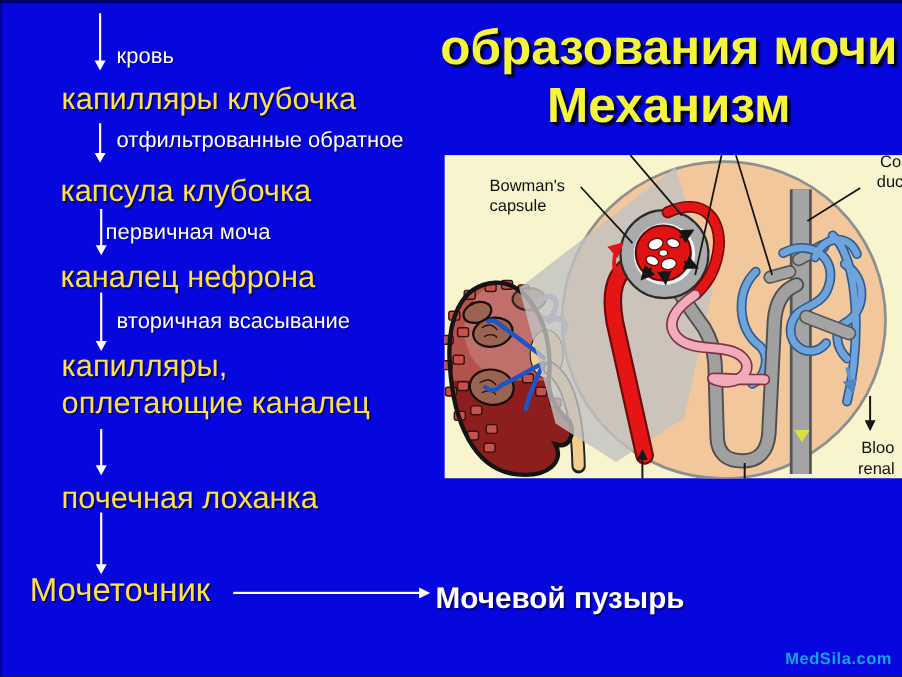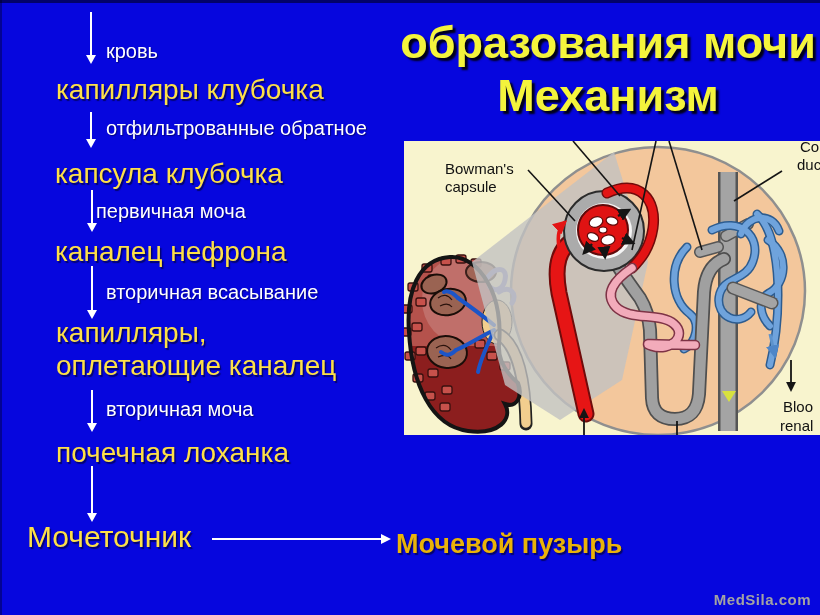--- a/index.html
+++ b/index.html
@@ -27,25 +27,25 @@
   .va::after {
     content:""; position:absolute; left:-4px; bottom:-8px;
     border:5px solid transparent; border-bottom:none; border-top:9px solid #fff;
   }
   .ha { position:absolute; height:2px; background:#fff; }
   .ha::after {
     content:""; position:absolute; top:-4px; right:-9px;
     border:5px solid transparent; border-right:none; border-left:10px solid #fff;
   }
   .bladder {
-    position:absolute; left:396px; top:529px; color:#eab308; font-size:27px; font-weight:bold;
+    position:absolute; left:396px; top:529px; color:#ffffff; font-size:27px; font-weight:bold;
     white-space:nowrap; text-shadow:1.5px 1.5px 1px rgba(0,0,20,0.55);
   }
   .watermark {
-    position:absolute; right:9px; top:591px; color:#a3a3a3;
+    position:absolute; right:9px; top:591px; color:#0ea5e9;
     font-size:15px; font-weight:bold; letter-spacing:0.5px;
   }
   .panelsvg { position:absolute; left:404px; top:141px; }
   svg text { font-family:"Liberation Sans", sans-serif; }
 </style>
 </head>
 <body>
 
 <div class="slide">
   <div class="topstrip"></div>
@@ -71,21 +71,20 @@
 
   <div class="node" style="left:55px;top:236px">каналец нефрона</div>
 
   <div class="va" style="left:91px;top:266px;height:45px"></div>
   <div class="edge" style="left:106px;top:281px">вторичная всасывание</div>
 
   <div class="node" style="left:56px;top:317px">капилляры,</div>
   <div class="node" style="left:56px;top:350px">оплетающие каналец</div>
 
   <div class="va" style="left:91px;top:390px;height:34px"></div>
-  <div class="edge" style="left:106px;top:398px">вторичная моча</div>
 
   <div class="node" style="left:56px;top:437px">почечная лоханка</div>
 
   <div class="va" style="left:91px;top:466px;height:48px"></div>
 
   <div class="node" style="left:27px;top:520px;font-size:30px">Мочеточник</div>
   <div class="ha" style="left:212px;top:538px;width:170px"></div>
   <div class="bladder">Мочевой пузырь</div>
 
   <div class="watermark">MedSila.com</div>

